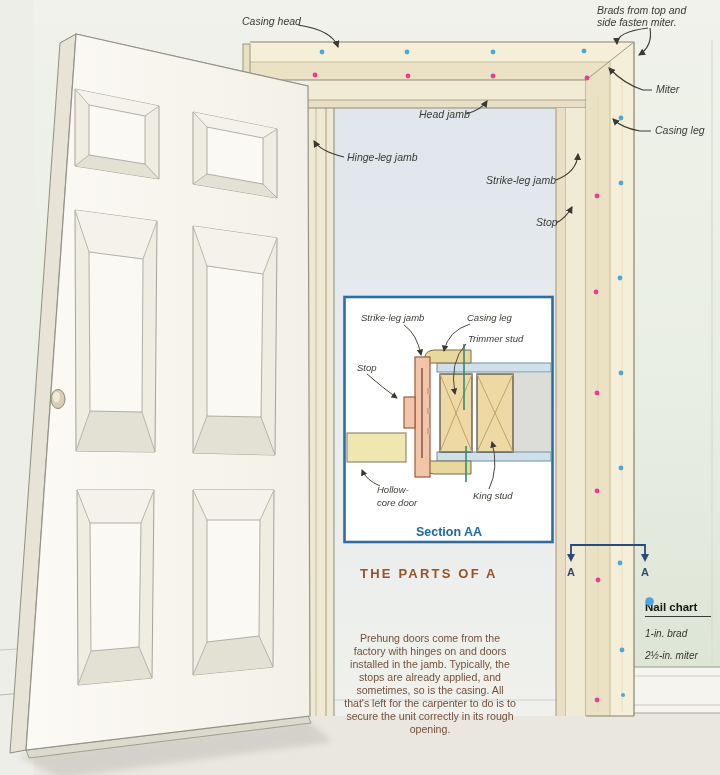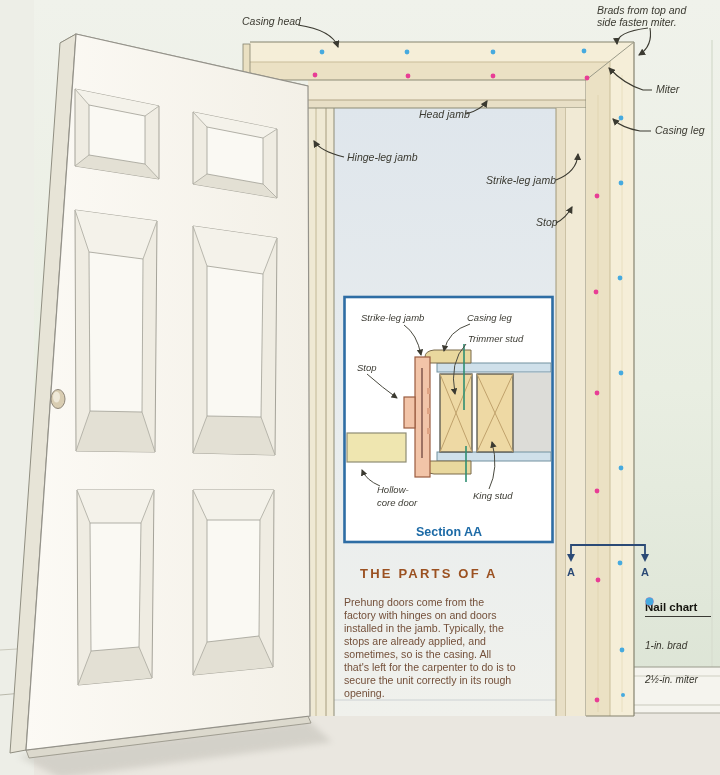--- a/index.html
+++ b/index.html
@@ -8,26 +8,26 @@
   #stage svg{position:absolute;left:0;top:0;}
   .lbl{font:italic 10.5px "Liberation Sans",sans-serif;fill:#3b3a31;}
   .lbl-s{font:italic 9.5px "Liberation Sans",sans-serif;fill:#3c3b33;}
   .caption{font:bold 12.5px "Liberation Sans",sans-serif;fill:#1c6aa6;}
   .marker-a{font:bold 11px "Liberation Sans",sans-serif;fill:#2b4a76;}
   .arrow{fill:none;stroke:#3b3a31;stroke-width:1.1;}
   .arrow-s{fill:none;stroke:#4a4a40;stroke-width:1;}
   #heading{position:absolute;left:344px;top:564px;width:190px;
            font:bold 13px "Liberation Sans",sans-serif;letter-spacing:2.2px;
            line-height:19px;color:#9b5121;margin-left:16px;}
-  #bodytext{position:absolute;left:344px;top:596px;width:172px;
-            font:10.6px/13px "Liberation Sans",sans-serif;color:#74503a;}
+  #bodytext{position:absolute;left:344px;top:632px;width:172px;
+            font:10.6px/13px "Liberation Sans",sans-serif;color:#74503a;text-align:center;}
   #nailchart{position:absolute;left:645px;top:597px;width:75px;}
   #nailchart .nc-title{display:inline-block;font:bold 11.5px "Liberation Sans",sans-serif;
             color:#15150f;padding-bottom:3px;border-bottom:1.5px solid #3a3a34;min-width:66px;}
-  .nc-item{display:flex;align-items:center;gap:5px;margin-top:23px;}
+  .nc-item{display:flex;align-items:center;gap:5px;margin-top:11px;}
   .nc-item span{font:italic 10px "Liberation Sans",sans-serif;color:#35342b;}
 </style>
 </head>
 <body>
 
 <div id="stage">
 
 <svg width="720" height="775" viewBox="0 0 720 775">
   <defs>
     <linearGradient id="wallGrad" x1="0" y1="0" x2="0" y2="1">

